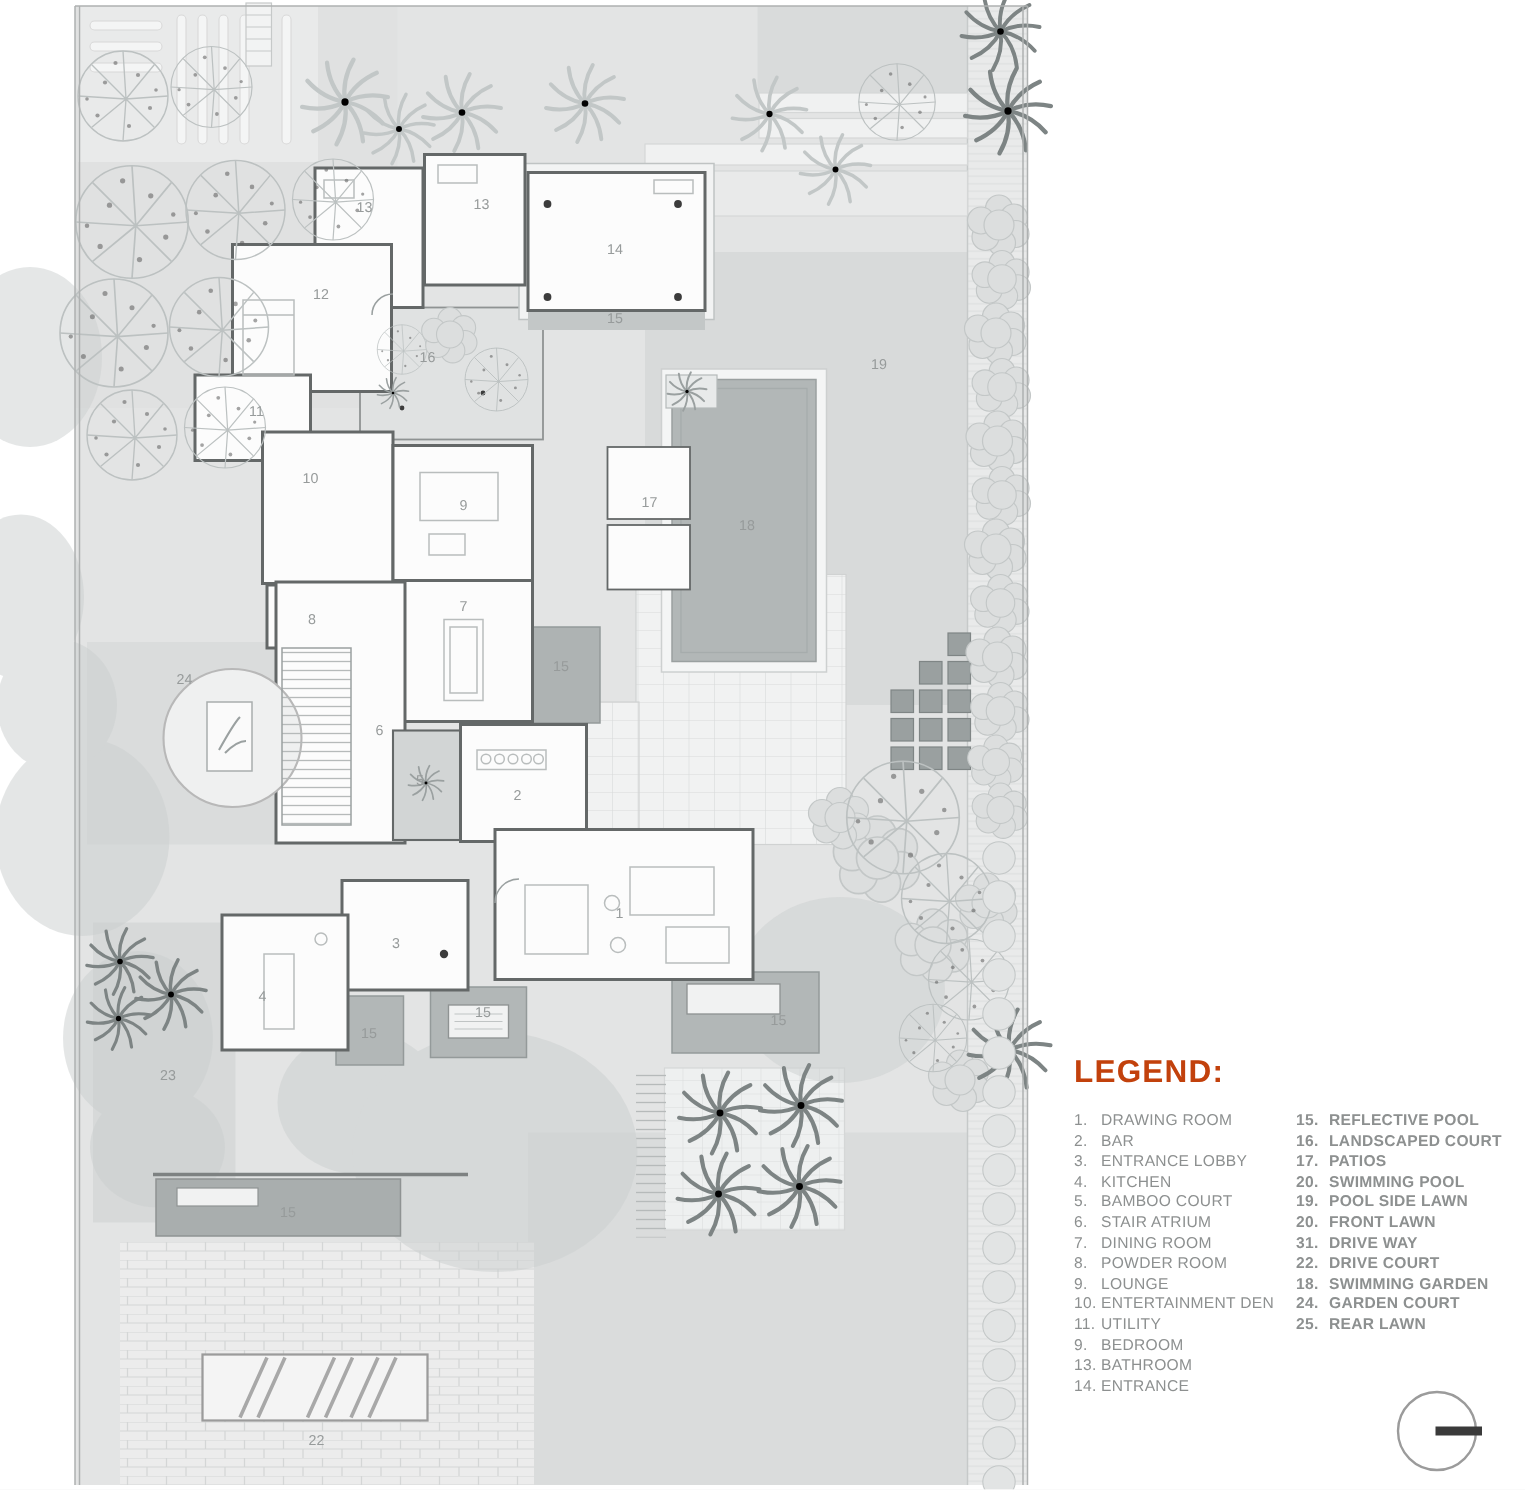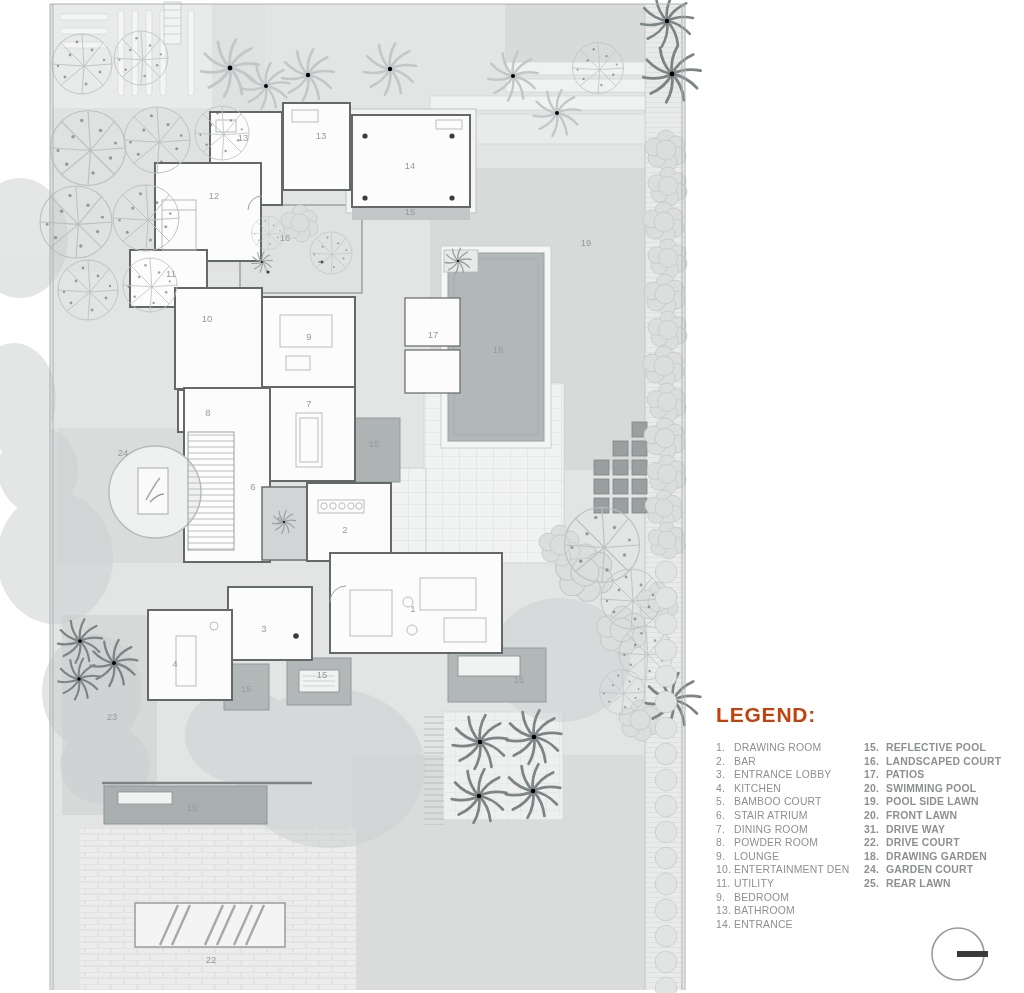--- a/index.html
+++ b/index.html
@@ -498,21 +498,21 @@
           <div class="lg-row">
             <span class="lg-n">31.</span>
             <span class="lg-t">DRIVE WAY</span>
           </div>
           <div class="lg-row">
             <span class="lg-n">22.</span>
             <span class="lg-t">DRIVE COURT</span>
           </div>
           <div class="lg-row">
             <span class="lg-n">18.</span>
-            <span class="lg-t">DRAWING GARDEN</span>
+            <span class="lg-t">SWIMMING GARDEN</span>
           </div>
           <div class="lg-row">
             <span class="lg-n">24.</span>
             <span class="lg-t">GARDEN COURT</span>
           </div>
           <div class="lg-row">
             <span class="lg-n">25.</span>
             <span class="lg-t">REAR LAWN</span>
           </div>
         </div>

